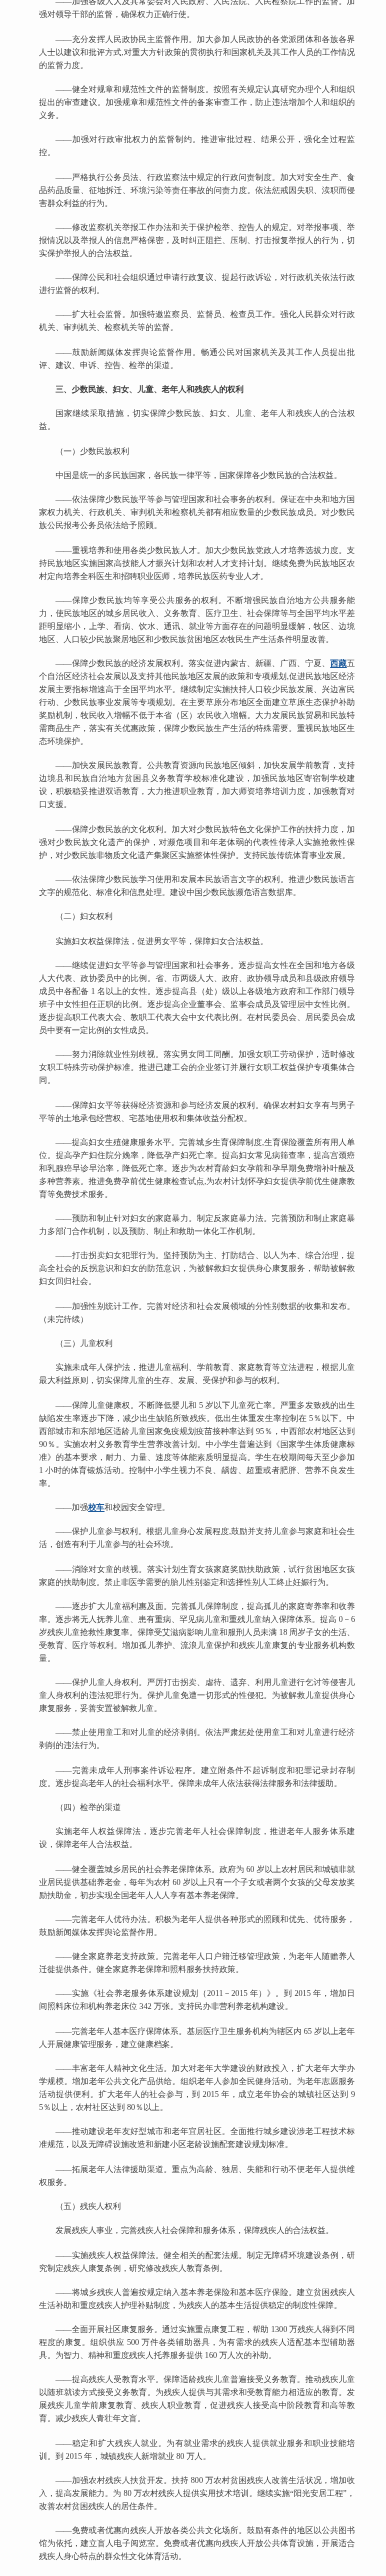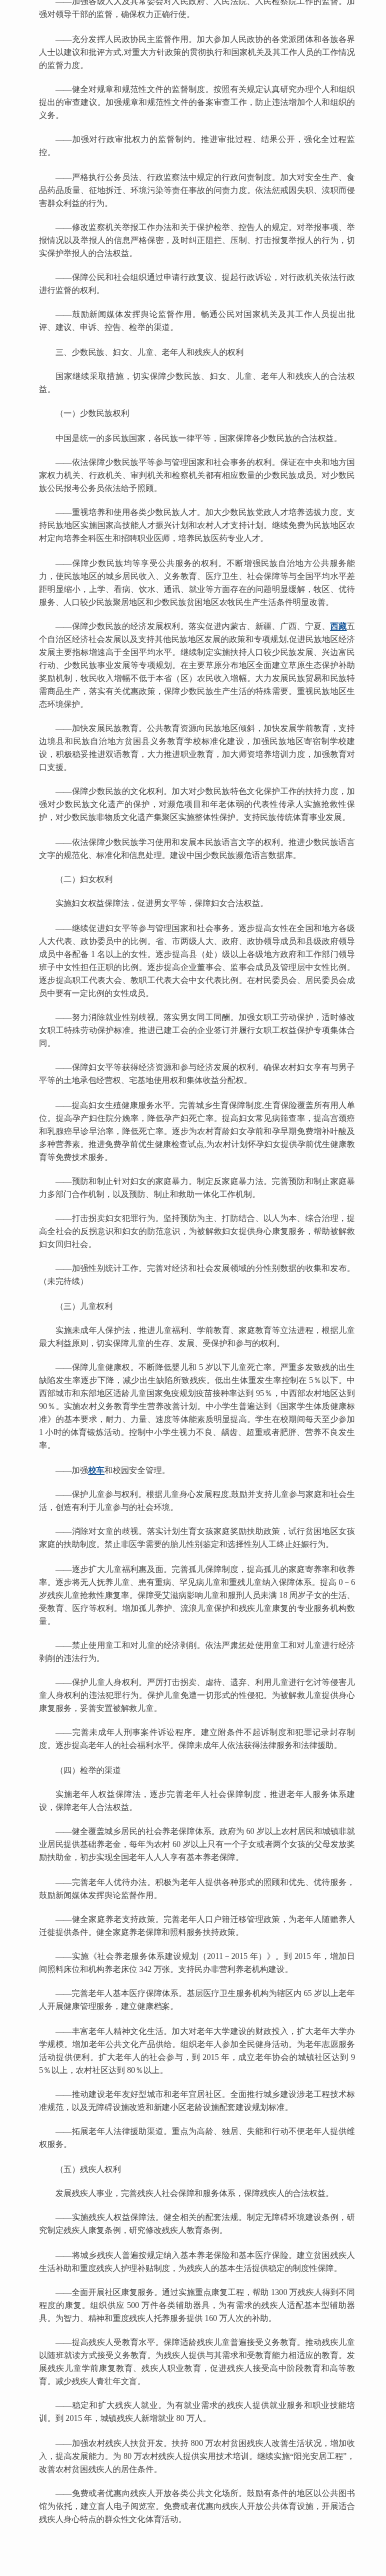--- a/index.html
+++ b/index.html
@@ -22,71 +22,72 @@
     text-align: justify;
     word-break: break-all;
   }
   .article p, .article h2 {
     margin: 11.3px 0;
     padding: 0;
     text-indent: 2em;
     font-size: 8.2px;
     font-weight: normal;
   }
-  .article h2 { font-weight: normal; }
+  .article h2 { font-weight: bold; }
   .article > :first-child { margin-top: 0; }
   .article a {
     color: #1c5a9c;
     text-decoration: underline;
     cursor: pointer;
     font-weight: bold;
   }
 </style>
 </head>
 <body>
 
 <div class="page">
   <div class="article">
       <p>——加强各级人大及其常委会对人民政府、人民法院、人民检察院工作的监督。加强对领导干部的监督，确保权力正确行使。</p>
       <p>——充分发挥人民政协民主监督作用。加大参加人民政协的各党派团体和各族各界人士以建议和批评方式,对重大方针政策的贯彻执行和国家机关及其工作人员的工作情况的监督力度。</p>
       <p>——健全对规章和规范性文件的监督制度。按照有关规定认真研究办理个人和组织提出的审查建议。加强规章和规范性文件的备案审查工作，防止违法增加个人和组织的义务。</p>
       <p>——加强对行政审批权力的监督制约。推进审批过程、结果公开，强化全过程监控。</p>
       <p>——严格执行公务员法、行政监察法中规定的行政问责制度。加大对安全生产、食品药品质量、征地拆迁、环境污染等责任事故的问责力度。依法惩戒因失职、渎职而侵害群众利益的行为。</p>
       <p>——修改监察机关举报工作办法和关于保护检举、控告人的规定。对举报事项、举报情况以及举报人的信息严格保密，及时纠正阻拦、压制、打击报复举报人的行为，切实保护举报人的合法权益。</p>
       <p>——保障公民和社会组织通过申请行政复议、提起行政诉讼，对行政机关依法行政进行监督的权利。</p>
+      <p>——扩大社会监督。加强特邀监察员、监督员、检查员工作。强化人民群众对行政机关、审判机关、检察机关等的监督。</p>
       <p>——鼓励新闻媒体发挥舆论监督作用。畅通公民对国家机关及其工作人员提出批评、建议、申诉、控告、检举的渠道。</p>
       <h2>三、少数民族、妇女、儿童、老年人和残疾人的权利</h2>
       <p>国家继续采取措施，切实保障少数民族、妇女、儿童、老年人和残疾人的合法权益。</p>
       <p>（一）少数民族权利</p>
       <p>中国是统一的多民族国家，各民族一律平等，国家保障各少数民族的合法权益。</p>
       <p>——依法保障少数民族平等参与管理国家和社会事务的权利。保证在中央和地方国家权力机关、行政机关、审判机关和检察机关都有相应数量的少数民族成员。对少数民族公民报考公务员依法给予照顾。</p>
       <p>——重视培养和使用各类少数民族人才。加大少数民族党政人才培养选拔力度。支持民族地区实施国家高技能人才振兴计划和农村人才支持计划。继续免费为民族地区农村定向培养全科医生和招聘职业医师，培养民族医药专业人才。</p>
-      <p>——保障少数民族均等享受公共服务的权利。不断增强民族自治地方公共服务能力，使民族地区的城乡居民收入、义务教育、医疗卫生、社会保障等与全国平均水平差距明显缩小，上学、看病、饮水、通讯、就业等方面存在的问题明显缓解，牧区、优待服务、人口较少民族聚居地区和少数民族贫困地区农牧民生产生活条件明显改善。</p>
+      <p>——保障少数民族均等享受公共服务的权利。不断增强民族自治地方公共服务能力，使民族地区的城乡居民收入、义务教育、医疗卫生、社会保障等与全国平均水平差距明显缩小，上学、看病、饮水、通讯、就业等方面存在的问题明显缓解，牧区、边境地区、人口较少民族聚居地区和少数民族贫困地区农牧民生产生活条件明显改善。</p>
       <p>——保障少数民族的经济发展权利。落实促进内蒙古、新疆、广西、宁夏、<a href="#">西藏</a>五个自治区经济社会发展以及支持其他民族地区发展的政策和专项规划,促进民族地区经济发展主要指标增速高于全国平均水平。继续制定实施扶持人口较少民族发展、兴边富民行动、少数民族事业发展等专项规划。在主要草原分布地区全面建立草原生态保护补助奖励机制，牧民收入增幅不低于本省（区）农民收入增幅。大力发展民族贸易和民族特需商品生产，落实有关优惠政策，保障少数民族生产生活的特殊需要。重视民族地区生态环境保护。</p>
       <p>——加快发展民族教育。公共教育资源向民族地区倾斜，加快发展学前教育，支持边境县和民族自治地方贫困县义务教育学校标准化建设，加强民族地区寄宿制学校建设，积极稳妥推进双语教育，大力推进职业教育，加大师资培养培训力度，加强教育对口支援。</p>
       <p>——保障少数民族的文化权利。加大对少数民族特色文化保护工作的扶持力度，加强对少数民族文化遗产的保护，对濒危项目和年老体弱的代表性传承人实施抢救性保护，对少数民族非物质文化遗产集聚区实施整体性保护。支持民族传统体育事业发展。</p>
       <p>——依法保障少数民族学习使用和发展本民族语言文字的权利。推进少数民族语言文字的规范化、标准化和信息处理。建设中国少数民族濒危语言数据库。</p>
       <p>（二）妇女权利</p>
       <p>实施妇女权益保障法，促进男女平等，保障妇女合法权益。</p>
       <p>——继续促进妇女平等参与管理国家和社会事务。逐步提高女性在全国和地方各级人大代表、政协委员中的比例。省、市两级人大、政府、政协领导成员和县级政府领导成员中各配备 1 名以上的女性。逐步提高县（处）级以上各级地方政府和工作部门领导班子中女性担任正职的比例。逐步提高企业董事会、监事会成员及管理层中女性比例。逐步提高职工代表大会、教职工代表大会中女代表比例。在村民委员会、居民委员会成员中要有一定比例的女性成员。</p>
       <p>——努力消除就业性别歧视。落实男女同工同酬。加强女职工劳动保护，适时修改女职工特殊劳动保护标准。推进已建工会的企业签订并履行女职工权益保护专项集体合同。</p>
       <p>——保障妇女平等获得经济资源和参与经济发展的权利。确保农村妇女享有与男子平等的土地承包经营权、宅基地使用权和集体收益分配权。</p>
       <p>——提高妇女生殖健康服务水平。完善城乡生育保障制度,生育保险覆盖所有用人单位。提高孕产妇住院分娩率，降低孕产妇死亡率。提高妇女常见病筛查率，提高宫颈癌和乳腺癌早诊早治率，降低死亡率。逐步为农村育龄妇女孕前和孕早期免费增补叶酸及多种营养素。推进免费孕前优生健康检查试点,为农村计划怀孕妇女提供孕前优生健康教育等免费技术服务。</p>
       <p>——预防和制止针对妇女的家庭暴力。制定反家庭暴力法。完善预防和制止家庭暴力多部门合作机制，以及预防、制止和救助一体化工作机制。</p>
       <p>——打击拐卖妇女犯罪行为。坚持预防为主、打防结合、以人为本、综合治理，提高全社会的反拐意识和妇女的防范意识，为被解救妇女提供身心康复服务，帮助被解救妇女回归社会。</p>
       <p>——加强性别统计工作。完善对经济和社会发展领域的分性别数据的收集和发布。（未完待续）</p>
       <p>（三）儿童权利</p>
       <p>实施未成年人保护法，推进儿童福利、学前教育、家庭教育等立法进程，根据儿童最大利益原则，切实保障儿童的生存、发展、受保护和参与的权利。</p>
       <p>——保障儿童健康权。不断降低婴儿和 5 岁以下儿童死亡率。严重多发致残的出生缺陷发生率逐步下降，减少出生缺陷所致残疾。低出生体重发生率控制在 5％以下。中西部城市和东部地区适龄儿童国家免疫规划疫苗接种率达到 95％，中西部农村地区达到 90％。实施农村义务教育学生营养改善计划。中小学生普遍达到《国家学生体质健康标准》的基本要求，耐力、力量、速度等体能素质明显提高。学生在校期间每天至少参加 1 小时的体育锻炼活动。控制中小学生视力不良、龋齿、超重或者肥胖、营养不良发生率。</p>
       <p>——加强<a href="#">校车</a>和校园安全管理。</p>
       <p>——保护儿童参与权利。根据儿童身心发展程度,鼓励并支持儿童参与家庭和社会生活，创造有利于儿童参与的社会环境。</p>
       <p>——消除对女童的歧视。落实计划生育女孩家庭奖励扶助政策，试行贫困地区女孩家庭的扶助制度。禁止非医学需要的胎儿性别鉴定和选择性别人工终止妊娠行为。</p>
       <p>——逐步扩大儿童福利惠及面。完善孤儿保障制度，提高孤儿的家庭寄养率和收养率。逐步将无人抚养儿童、患有重病、罕见病儿童和重残儿童纳入保障体系。提高 0－6 岁残疾儿童抢救性康复率。保障受艾滋病影响儿童和服刑人员未满 18 周岁子女的生活、受教育、医疗等权利。增加孤儿养护、流浪儿童保护和残疾儿童康复的专业服务机构数量。</p>
+      <p>——保护儿童人身权利。严厉打击拐卖、虐待、遗弃、利用儿童进行乞讨等侵害儿童人身权利的违法犯罪行为。保护儿童免遭一切形式的性侵犯。为被解救儿童提供身心康复服务，妥善安置被解救儿童。</p>
       <p>——禁止使用童工和对儿童的经济剥削。依法严肃惩处使用童工和对儿童进行经济剥削的违法行为。</p>
-      <p>——保护儿童人身权利。严厉打击拐卖、虐待、遗弃、利用儿童进行乞讨等侵害儿童人身权利的违法犯罪行为。保护儿童免遭一切形式的性侵犯。为被解救儿童提供身心康复服务，妥善安置被解救儿童。</p>
       <p>——完善未成年人刑事案件诉讼程序。建立附条件不起诉制度和犯罪记录封存制度。逐步提高老年人的社会福利水平。保障未成年人依法获得法律服务和法律援助。</p>
       <p>（四）检举的渠道</p>
       <p>实施老年人权益保障法，逐步完善老年人社会保障制度，推进老年人服务体系建设，保障老年人合法权益。</p>
       <p>——健全覆盖城乡居民的社会养老保障体系。政府为 60 岁以上农村居民和城镇非就业居民提供基础养老金，每年为农村 60 岁以上只有一个子女或者两个女孩的父母发放奖励扶助金，初步实现全国老年人人人享有基本养老保障。</p>
       <p>——完善老年人优待办法。积极为老年人提供各种形式的照顾和优先、优待服务，鼓励新闻媒体发挥舆论监督作用。</p>
       <p>——健全家庭养老支持政策。完善老年人口户籍迁移管理政策，为老年人随赡养人迁徙提供条件。健全家庭养老保障和照料服务扶持政策。</p>
       <p>——实施《社会养老服务体系建设规划（2011－2015 年）》。到 2015 年，增加日间照料床位和机构养老床位 342 万张。支持民办非营利养老机构建设。</p>
       <p>——完善老年人基本医疗保障体系。基层医疗卫生服务机构为辖区内 65 岁以上老年人开展健康管理服务，建立健康档案。</p>
       <p>——丰富老年人精神文化生活。加大对老年大学建设的财政投入，扩大老年大学办学规模。增加老年公共文化产品供给。组织老年人参加全民健身活动。为老年志愿服务活动提供便利。扩大老年人的社会参与，到 2015 年，成立老年协会的城镇社区达到 95％以上，农村社区达到 80％以上。</p>
       <p>——推动建设老年友好型城市和老年宜居社区。全面推行城乡建设涉老工程技术标准规范，以及无障碍设施改造和新建小区老龄设施配套建设规划标准。</p>

